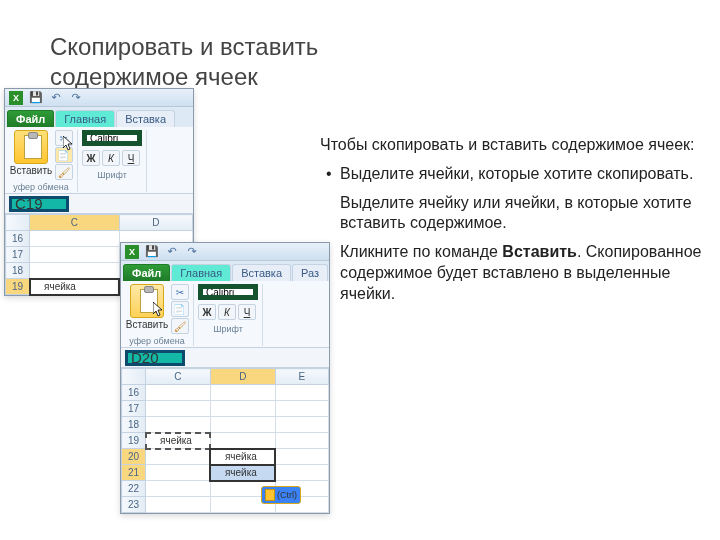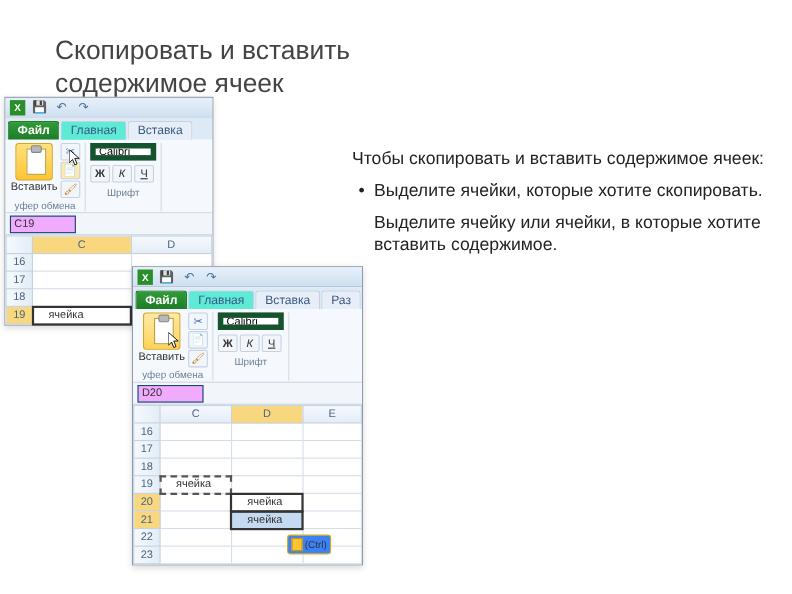--- a/index.html
+++ b/index.html
@@ -139,22 +139,22 @@
   .font-group input {
     font-size:10px; border:5px solid #14532d; background:#fff;
     height:16px; padding:0 3px;
   }
   .font-row { display:flex; gap:2px; margin-bottom:2px; }
   .formulabar {
     height: 20px; background:#f2f6fb; border-bottom:1px solid #c4d2e1;
     display:flex; align-items:center; gap:4px; padding:0 4px;
   }
   .namebox {
-    border:1px solid #0c4a6e; background:#f0abfc; width:60px; height:16px;
-    font-size:10px; padding:0 3px; display:flex; align-items:center;
+    border:3px solid #0c4a6e; background:#14b8a6; width:60px; height:16px;
+    font-size:15px; padding:0 3px; display:flex; align-items:center;
   }
   .grid { background:#fff; position:relative; }
   .grid table { border-collapse:collapse; width:100%; }
   .grid th {
     background: linear-gradient(#f5f9fd,#e3ecf5);
     border:1px solid #c4d2e1; height:16px; font-weight:normal;
     font-size:10px; color:#4a6582; text-align:center;
   }
   .grid td {
     border:1px solid #d5dee7; height:16px; font-size:10px; padding:0 14px;
@@ -193,20 +193,23 @@
 </head>
 <body>
 
 <h1>Скопировать и вставить содержимое ячеек</h1>
 
 <div class="content">
   <p>Чтобы скопировать и вставить содержимое ячеек:</p>
   <ul>
     <li><span>Выделите ячейки, которые хотите скопировать.</span></li>
     <li class="nodot"><span>Выделите ячейку или ячейки, в которые хотите вставить содержимое.</span></li>
+    <li class="nodot">
+      <span>Кликните по команде </span><span class="bold">Вставить</span><span>. Скопированное содержимое будет вставлено в выделенные ячейки.</span>
+    </li>
   </ul>
 </div>
 
 <div class="excel" style="left:4px; top:88px; width:190px;">
   <div class="qat">
     <span class="xl">X</span>
     <span class="mini">💾</span>
     <span class="mini">↶</span>
     <span class="mini">↷</span>
   </div>

